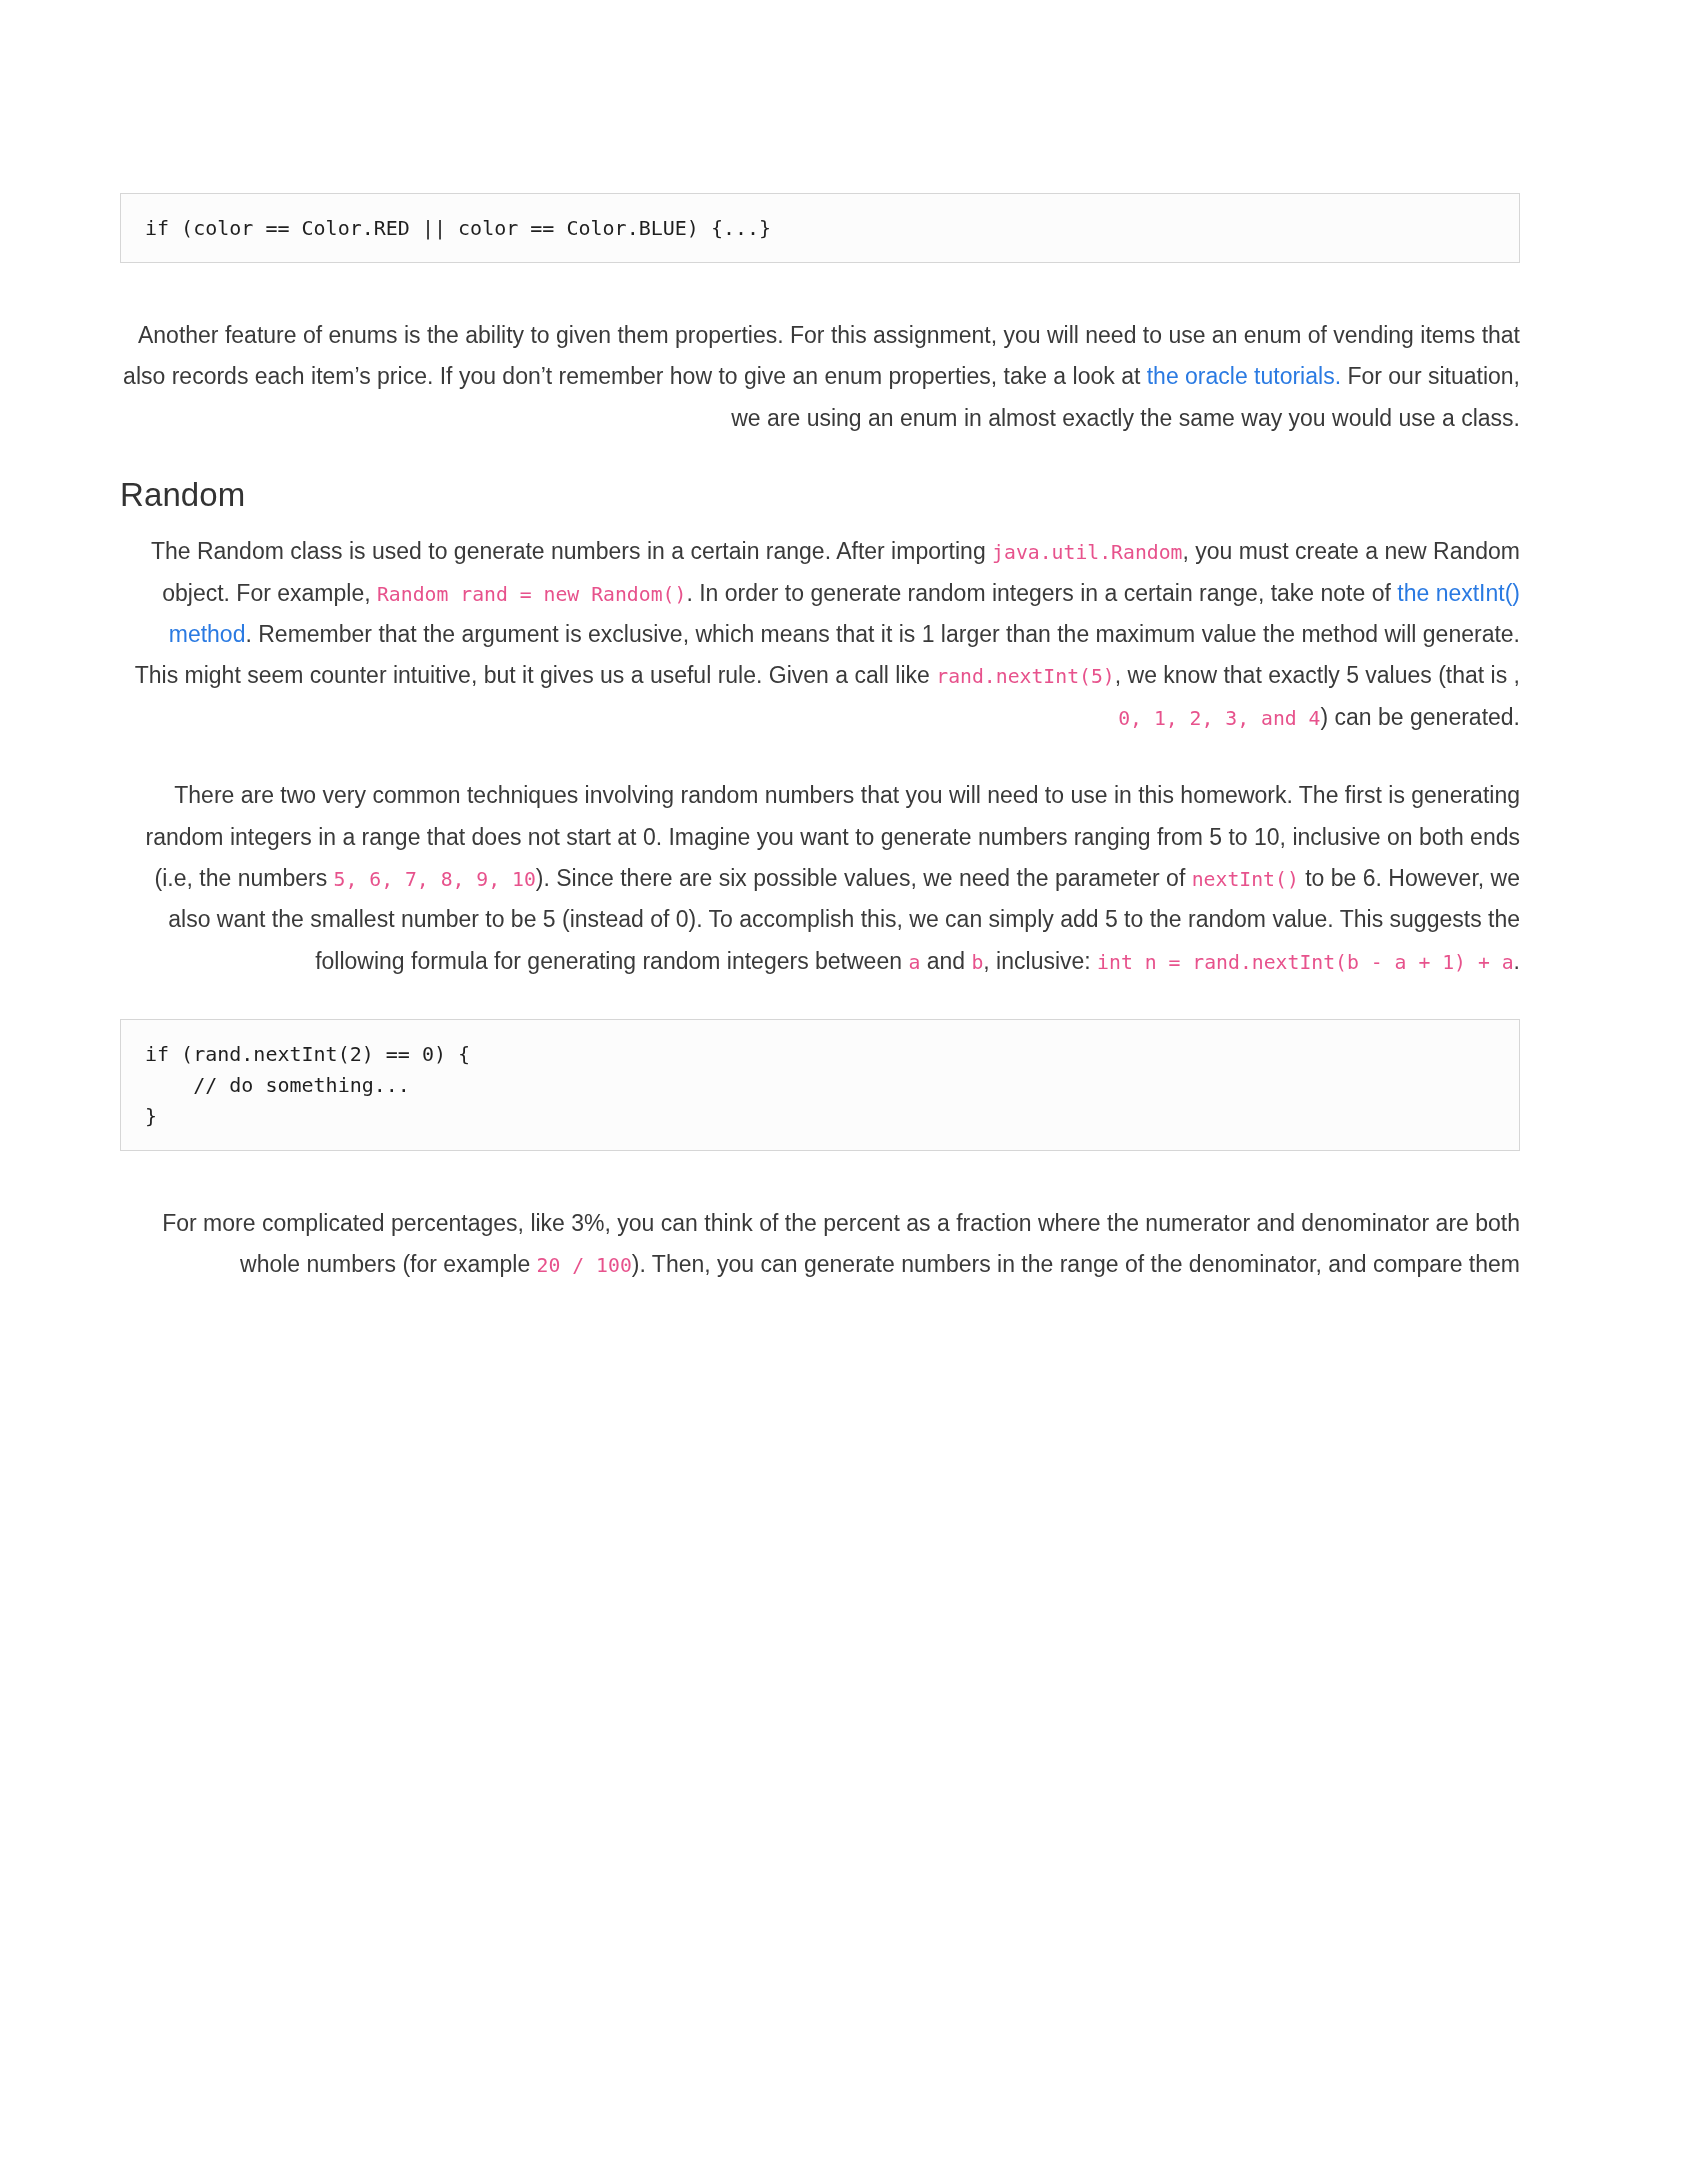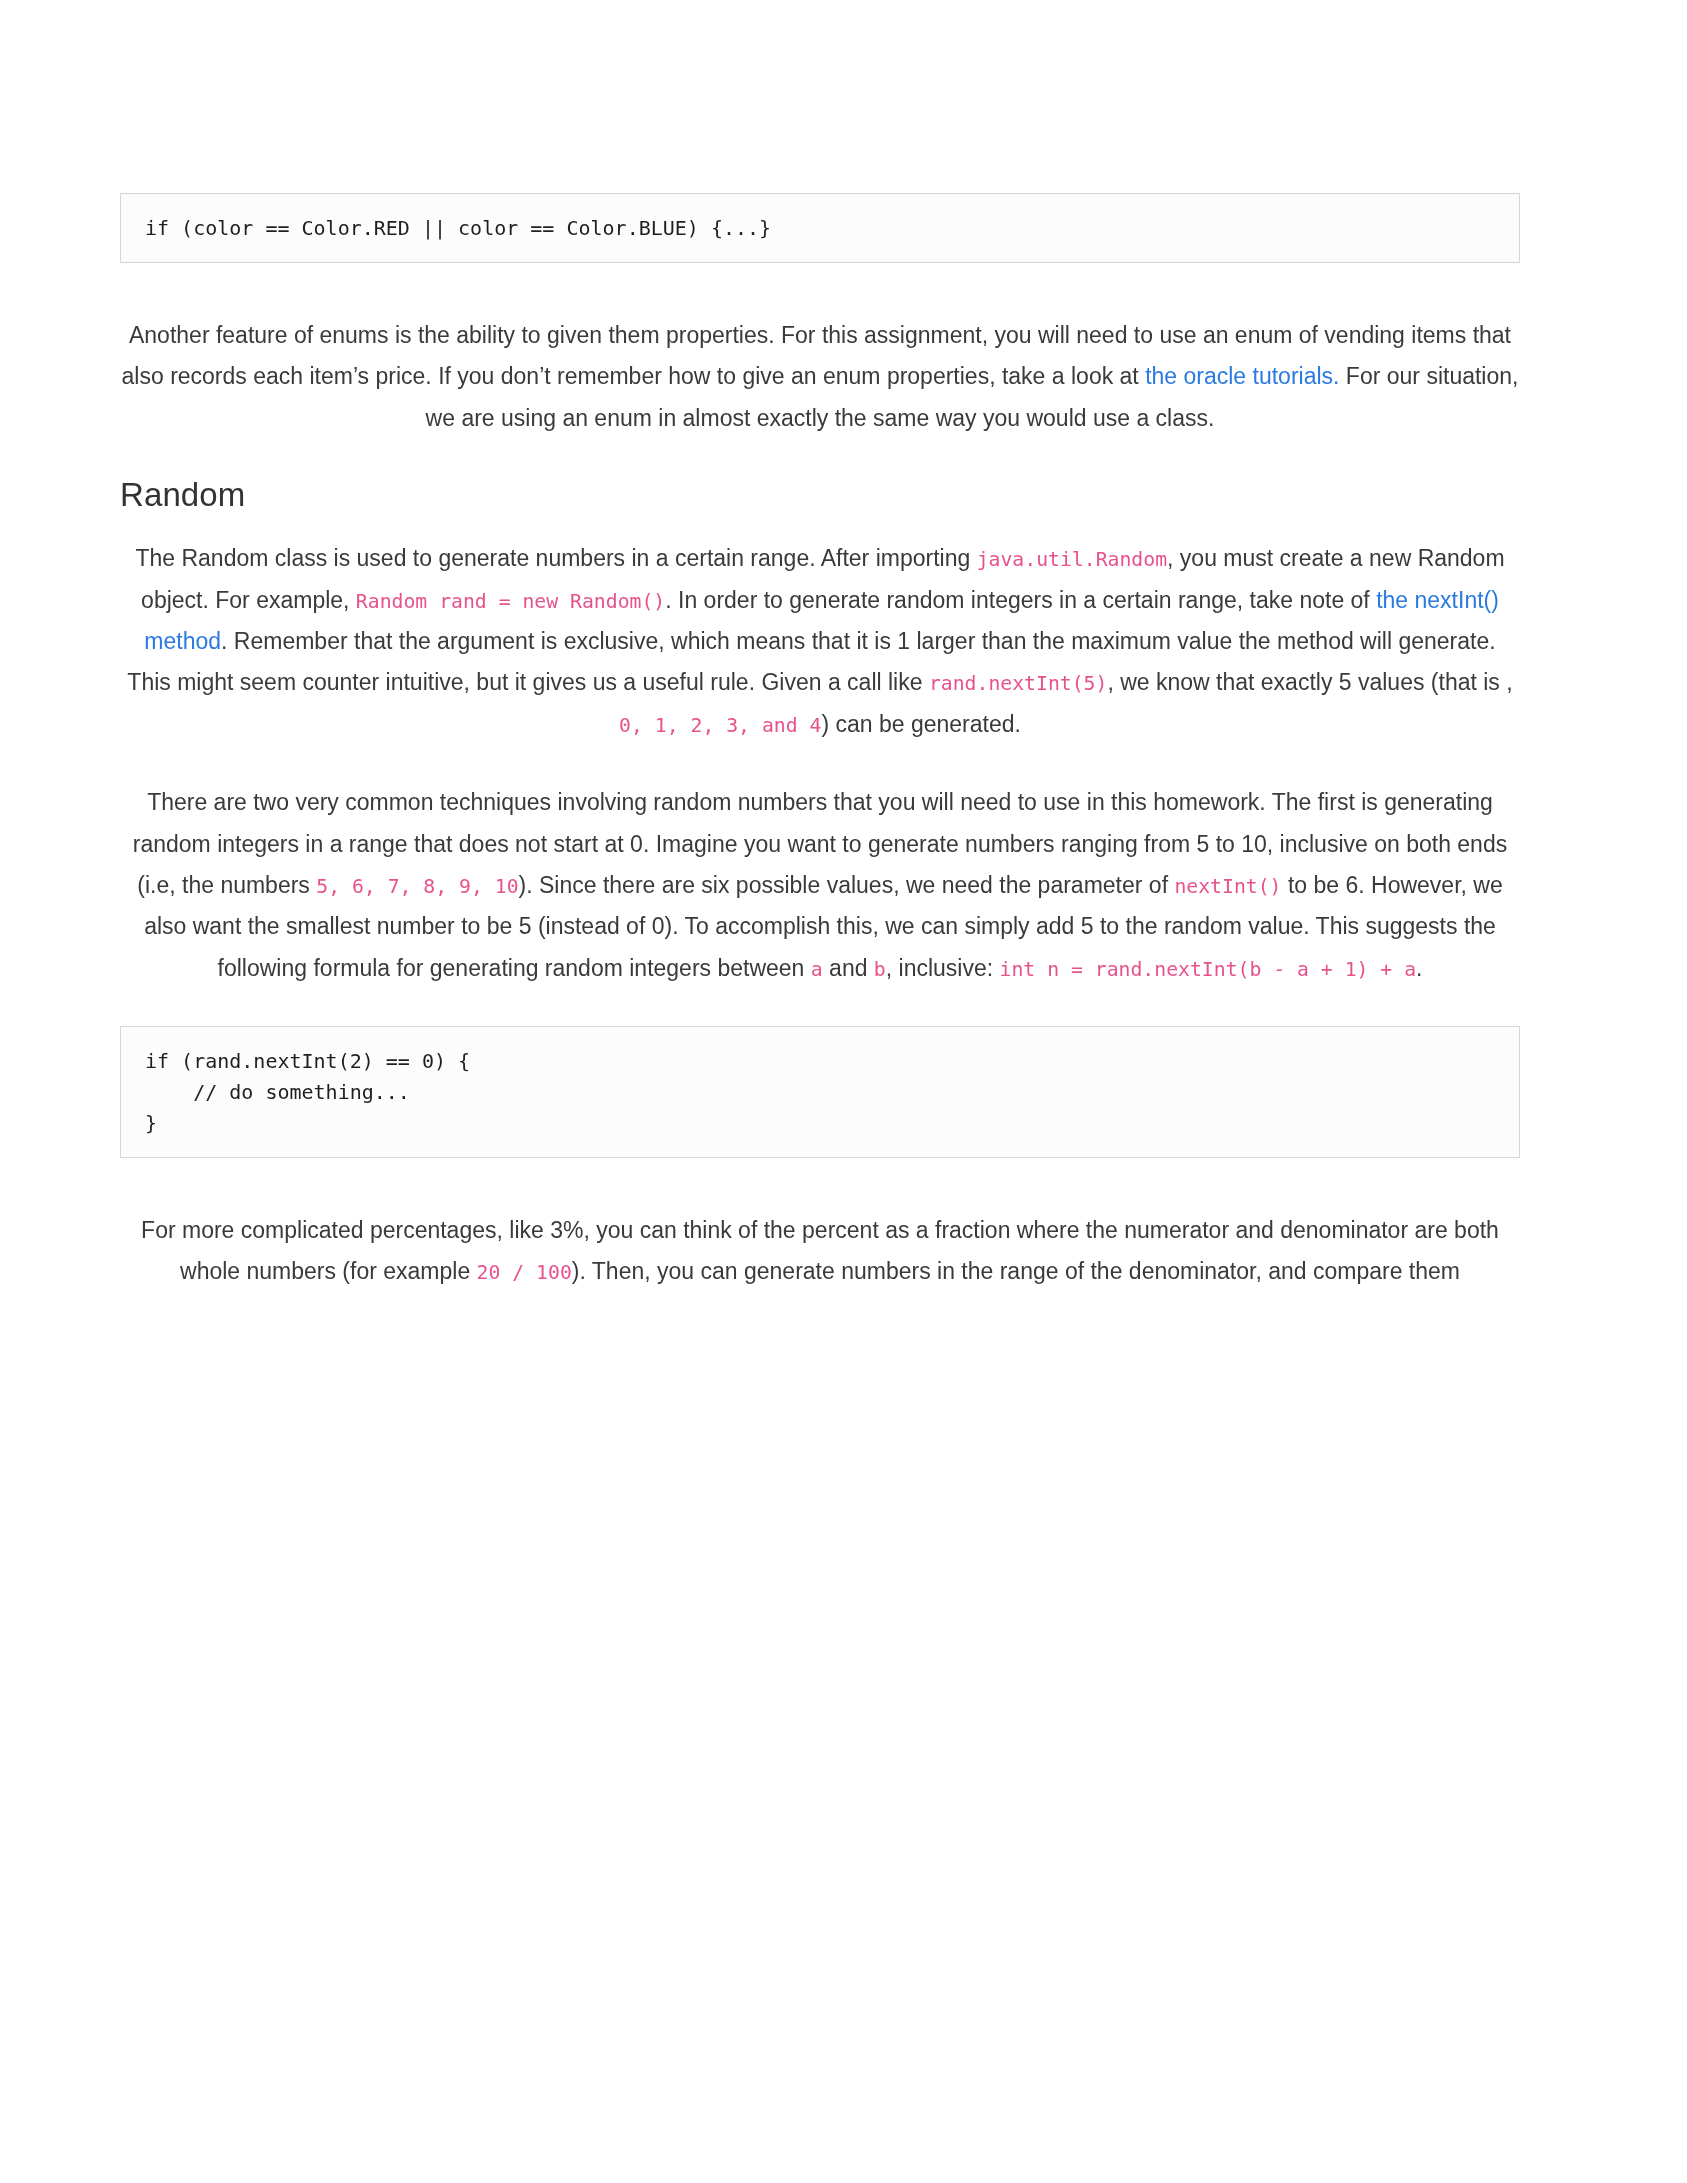--- a/index.html
+++ b/index.html
@@ -11,27 +11,27 @@
     font-family: "Liberation Sans", sans-serif;
     color: var(--body-text, #3a3a3a);
   }
   .page {
     padding: 193px 167px 0 120px;
   }
   p.para {
     font-size: 23px;
     line-height: 1.8;
     margin: 0 0 37px 0;
-    text-align: center;
+    text-align: right;
   }
   h2.doc-heading {
     font-size: 33px;
     font-weight: 400;
     color: #333333;
-    margin: 16px 0 24px 0;
+    margin: 16px 0 17px 0;
     letter-spacing: 0.1px;
   }
   pre.code-block {
     display: block;
     font-family: "DejaVu Sans Mono", "Liberation Mono", monospace;
     font-size: 20px;
     line-height: 1.55;
     color: #1f1f1f;
     background: var(--code-bg, #fcfcfc);
     border: 1.3px solid var(--code-border, #d6d6d6);

